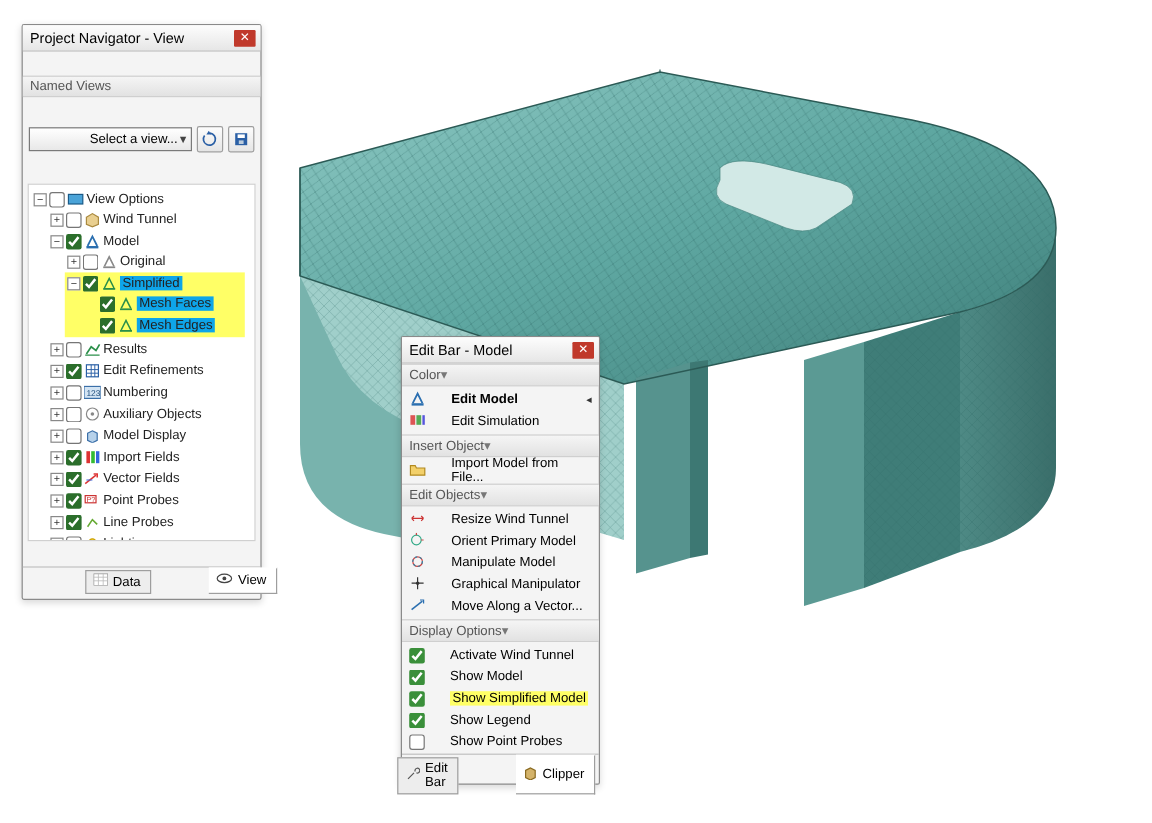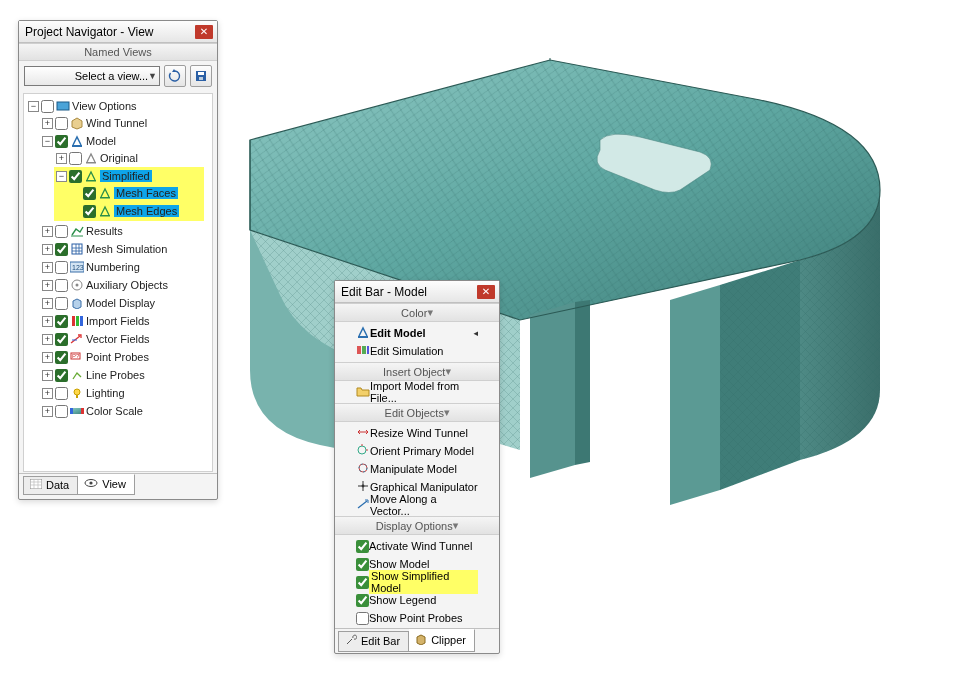--- a/index.html
+++ b/index.html
@@ -43,29 +43,29 @@
     line-height:1;
     cursor:pointer;
   }
   .section-head {
     background: linear-gradient(#f5f5f5,#e2e2e2);
     border-top:1px solid #cfcfcf;
     border-bottom:1px solid #cfcfcf;
     color:#555;
     padding:2px 6px;
     font-size:11px;
-    display:flex;align-items:center;justify-content:center;
+    display:flex;align-items:center;justify-content:flex-start;
   }
   .section-head .caret { color:#777; }
 
   
   #navigator {
     left: 18px; top: 20px;
     width: 200px; height: 480px;
-    display:flex; flex-direction:column;
+    display:flex; flex-direction:column;gap:20px;
   }
   .named-views-body {
     padding:4px 5px;
     display:flex; gap:4px; align-items:center;
   }
   .combo {
     flex:1;
     height:20px;
     border:1px solid #7a7a7a;
     background: linear-gradient(#fff,#e8e8e8);
@@ -128,53 +128,54 @@
     margin-top:-1px;
   }
   .ftab {
     padding:2px 8px 3px 6px;
     font-size:11px;
     display:flex;align-items:center;gap:4px;
     background: linear-gradient(#f7f7f7,#e2e2e2);
     border:1px solid #9e9e9e;
     position:relative; z-index:1;
     cursor:pointer;
+    margin-left:48px;
   }
   .ftab.inactive {
     background:#ededed;
   }
   .ftab.active {
     background:#fff;
     border-top-color:#fff;
     margin-top:-2px;
     z-index:2;
   }
   .ftab + .ftab { border-left:none; }
 
   
   #editbar {
     left: 334px; top: 280px;
     width: 166px; height: 374px;
     display:flex;flex-direction:column;
     font-size:11px;
   }
   #editbar .item {
-    display:flex;align-items:center;gap:0;
-    padding:2px 21px;
+    display:flex;align-items:center;gap:21px;
+    padding:2px 6px;
     height:18px;
     cursor:pointer;
   }
   #editbar .item.bold .lab { font-weight:bold; }
   #editbar .item .indicator { margin-left:auto;font-size:9px;color:#333; }
   #editbar .item.hl .lab { background:#ffff66; padding:0 2px; }
   #editbar .chk {
     accent-color:#3a8f3a;
     margin:0; width:13px;height:13px;
   }
-  #editbar .footer-tabs { padding:2px 3px 4px 3px; }
+  #editbar .footer-tabs { padding:2px 3px 4px 3px;justify-content:flex-end; }
   #editbar .tree-wrap-flat { padding:2px 0; }
 
   
   #viewport {
     position:absolute; left:180px; top:30px; right:10px; height:490px;
     z-index:-1;
   }
 </style>
 </head>
 <body>
@@ -370,21 +371,21 @@
             <li>
                 <div class="node">
               <span class="expander">+</span>
               <input type="checkbox" checked="" style="">
               <span class="icon">
                     <svg width="12" height="12">
                       <rect x="1" y="1" width="10" height="10" fill="none" stroke="#2a5fa5"></rect>
                       <path d="M1 5h10M1 8h10M5 1v10M8 1v10" stroke="#2a5fa5" stroke-width="0.8"></path>
                     </svg>
                   </span>
-              <span class="label">Mesh Simulation</span>
+              <span class="label">Edit Refinements</span>
             </div>
               </li>
 
             <li>
                 <div class="node">
               <span class="expander">+</span>
               <input type="checkbox" style="">
               <span class="icon">
                     <svg width="14" height="12">
                       <rect x="0" y="1" width="14" height="10" fill="#d3e4f3" stroke="#3a6fa8"></rect>

